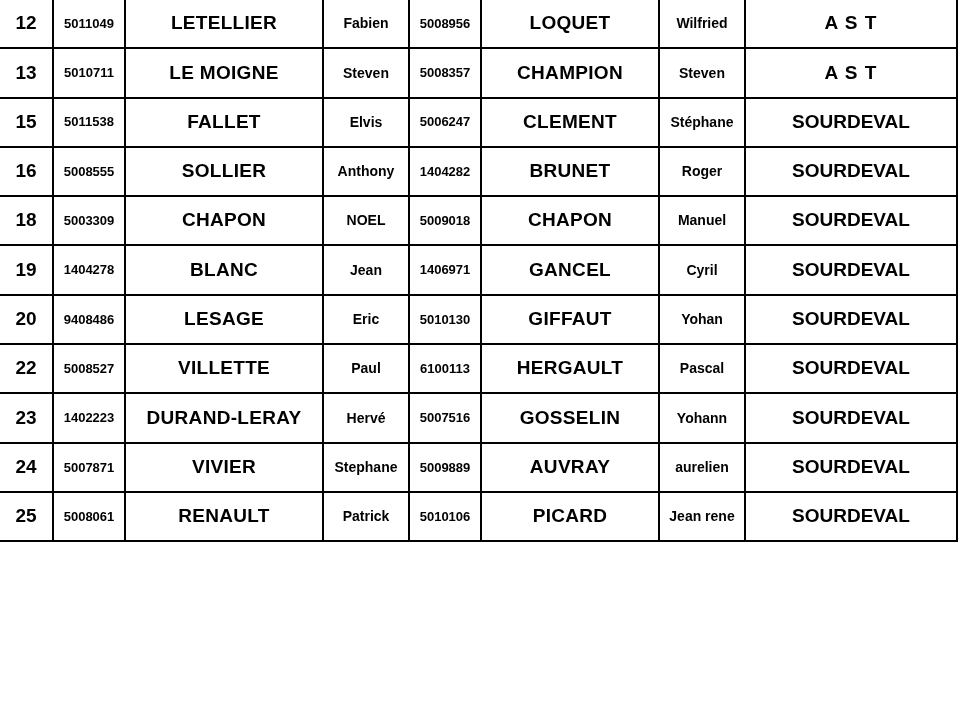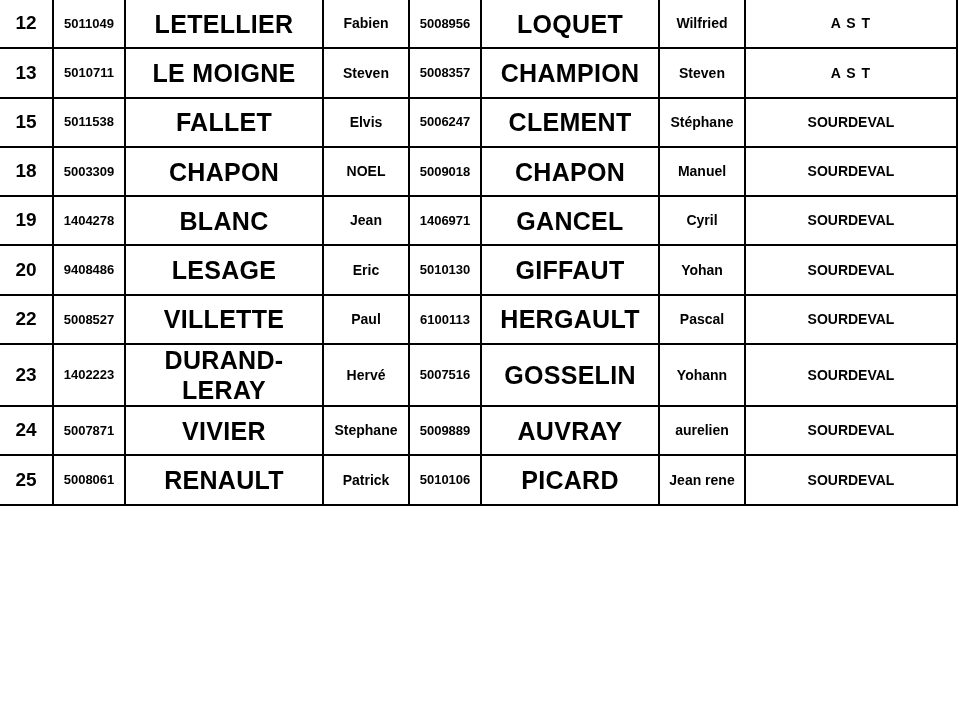--- a/index.html
+++ b/index.html
@@ -52,23 +52,23 @@
     col.c-lic1 { width: 72px; }
     col.c-name1 { width: 198px; }
     col.c-first1 { width: 86px; }
     col.c-lic2 { width: 72px; }
     col.c-name2 { width: 178px; }
     col.c-first2 { width: 86px; }
     col.c-club { width: 212px; }
 
     .num { font-size: 19px; }
     .lic { font-size: 13px; }
-    .name { font-size: 25px; letter-spacing: 0.3px; }
+    .name { font-size: 19px; letter-spacing: 0.3px; }
     .first { font-size: 14px; margin-top: 18px; }
-    .club { font-size: 14px; }
+    .club { font-size: 19px; }
     .club.spaced { letter-spacing: 1px; }
   </style>
 </head>
 <body>
 
 <div class="sheet">
   <table class="roster">
     <colgroup>
       <col class="c-num">
         <col class="c-lic1">
@@ -101,20 +101,30 @@
           <td class="club spaced">A S T</td>
         </tr>
         <tr>
           <td class="num">15</td>
           <td class="lic">5011538</td>
           <td class="name">FALLET</td>
           <td class="first">Elvis</td>
           <td class="lic">5006247</td>
           <td class="name">CLEMENT</td>
           <td class="first">Stéphane</td>
+          <td class="club">SOURDEVAL</td>
+        </tr>
+        <tr>
+          <td class="num">16</td>
+          <td class="lic">5008555</td>
+          <td class="name">SOLLIER</td>
+          <td class="first">Anthony</td>
+          <td class="lic">1404282</td>
+          <td class="name">BRUNET</td>
+          <td class="first">Roger</td>
           <td class="club">SOURDEVAL</td>
         </tr>
         <tr>
           <td class="num">18</td>
           <td class="lic">5003309</td>
           <td class="name">CHAPON</td>
           <td class="first">NOEL</td>
           <td class="lic">5009018</td>
           <td class="name">CHAPON</td>
           <td class="first">Manuel</td>

